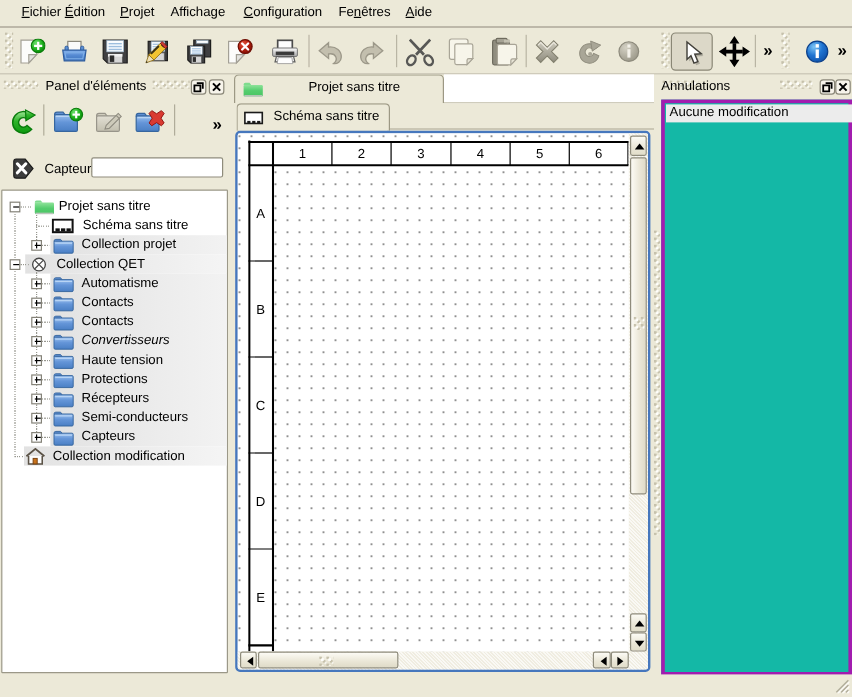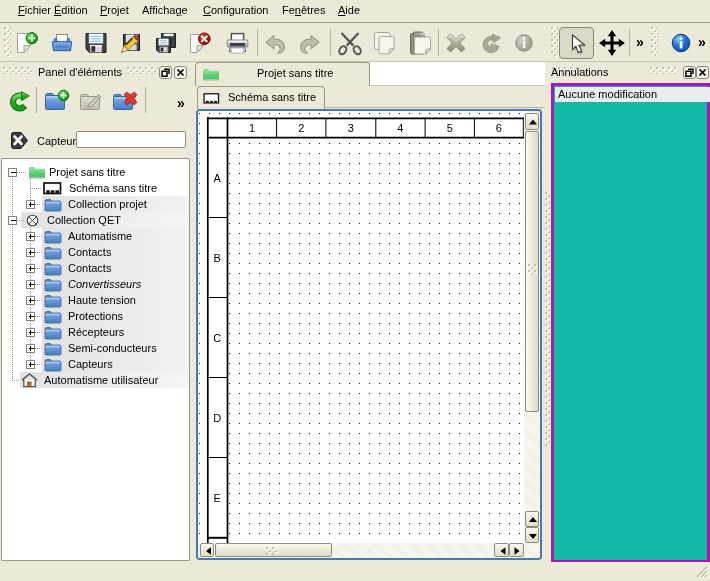--- a/index.html
+++ b/index.html
@@ -443,21 +443,21 @@
         <path d="M1,3 q0,-1.5 1.5,-1.5 h4 l1.5,2 h-7 z" fill="#5e8ed2" stroke="#36669f" stroke-width="0.8"></path>
         <rect x="1" y="3" width="16" height="10" rx="1" fill="url(#fb)" stroke="#36669f" stroke-width="0.8"></rect>
         <path d="M2,4.6 h14" stroke="#b8d4f4"></path>
       </svg>
     <div class="abs trowtext" style="left:66px;top:197px;">Capteurs</div>
     <svg class="abs" style="left:19px;top:214px" width="17" height="15" viewBox="0 0 17 15">
       <path d="M2.8,7 V13.6 H14.2 V7" fill="#fdfdfd" stroke="#5a5246" stroke-width="1.3"></path>
       <path d="M1,7.2 L8.5,1 L16,7.2" fill="none" stroke="#5a5246" stroke-width="1.5"></path>
       <rect x="6.6" y="9" width="3.4" height="4.6" fill="#c8731c" stroke="#7a4210" stroke-width="0.8"></rect>
     </svg>
-    <div class="abs trowtext" style="left:42px;top:213px;">Automatisme utilisateur</div>
+    <div class="abs trowtext" style="left:42px;top:213px;">Collection modification</div>
   </div>
 </div>
 
 <div class="abs" style="left:370px;top:62px;width:175px;height:23px;background:#fff;border-bottom:1px solid #cfccbc;"></div>
 <div class="abs" style="left:195px;top:62px;width:175px;height:24px;background:#ece9d8;border:1px solid #9c9884;border-bottom:none;border-radius:4px 4px 0 0;box-sizing:border-box;">
   <svg class="abs" style="left:6px;top:5px" width="18" height="13" viewBox="0 0 18 13">
     <path d="M1,2.5 q0,-1.5 1.5,-1.5 h3.5 l1.5,2 h-6.5 z" fill="#7edc8d"></path>
     <rect x="1" y="2.8" width="16" height="9.5" rx="1" fill="url(#gf)"></rect>
     <rect x="1.6" y="11.2" width="14.8" height="1.4" fill="#b9c4ba"></rect>
   </svg>

